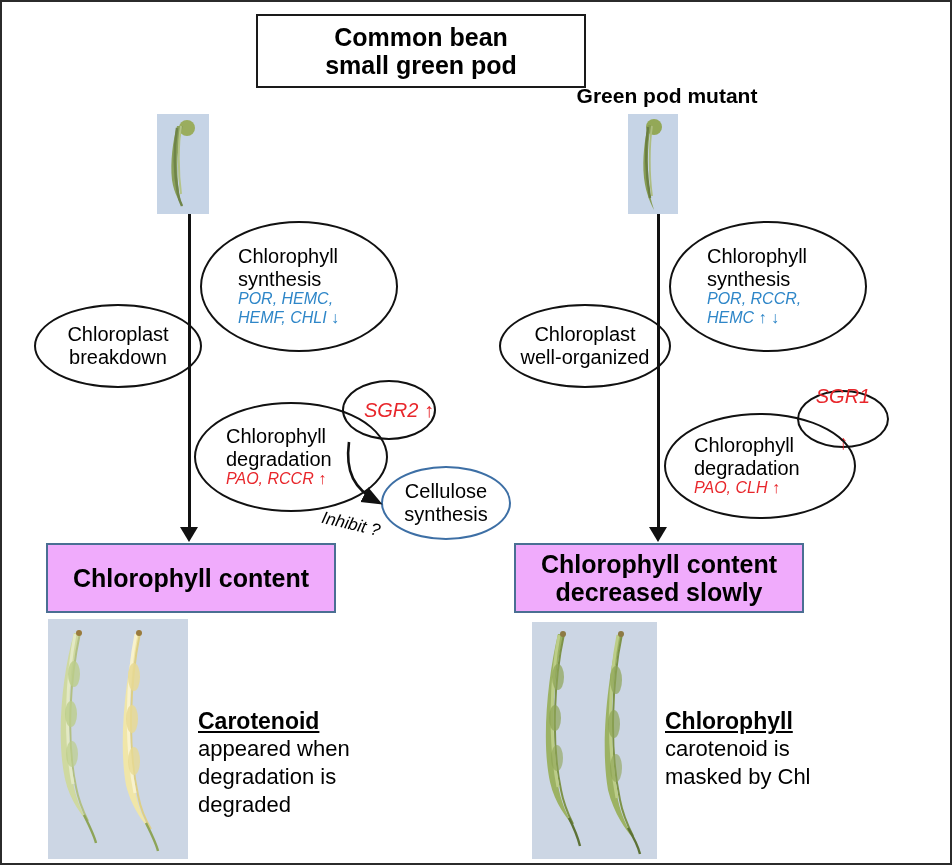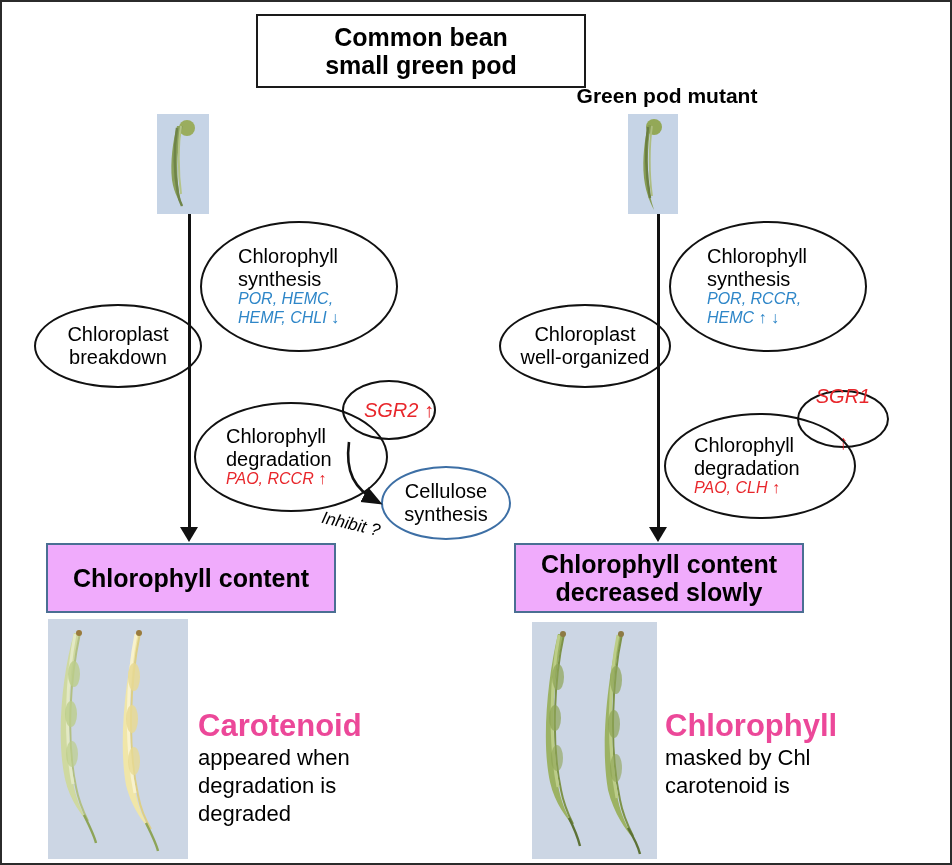--- a/index.html
+++ b/index.html
@@ -101,21 +101,21 @@
     align-items: center; justify-content: center;
     text-align: center;
     font-weight: bold; font-size: 25px; color: #000;
     line-height: 1.14;
   }
 
   
   .pod-photo-big { background: #ccd6e4; overflow: hidden; }
 
   
-  .caption-title { font-weight: bold; font-size: 31px; color: #ec4899; }
+  .caption-title { font-weight: bold; font-size: 23px; color: #000000; text-decoration: underline; }
   .caption-body  { font-size: 22px; color: #000; line-height: 1.28; }
 
   
   .inhibit-label {
     font-style: italic; font-size: 17px; color: #000;
     transform: rotate(13deg); transform-origin: left top;
     white-space: nowrap;
   }
 
   svg.overlay { position: absolute; left: 0; top: 0; pointer-events: none; }
@@ -292,18 +292,18 @@
       <ellipse cx="84" cy="58" rx="6" ry="14" fill="#8da455" opacity="0.7"></ellipse>
       <ellipse cx="82" cy="102" rx="6" ry="14" fill="#8da455" opacity="0.7"></ellipse>
       <ellipse cx="84" cy="146" rx="6" ry="14" fill="#8da455" opacity="0.6"></ellipse>
       <path d="M96 206 C102 216, 106 224, 108 232" stroke="#5d7236" stroke-width="2.4" fill="none"></path>
       <circle cx="89" cy="12" r="3" fill="#8d7a44"></circle>
     </svg>
   </div>
 
   <div class="abs" style="left:663px; top:706px; width:200px;">
     <div class="caption-title">Chlorophyll</div>
+    <div class="caption-body">carotenoid is</div>
     <div class="caption-body">masked by Chl</div>
-    <div class="caption-body">carotenoid is</div>
     <div class="caption-body"></div>
   </div>
 
 </div>
 
 </body></html>

